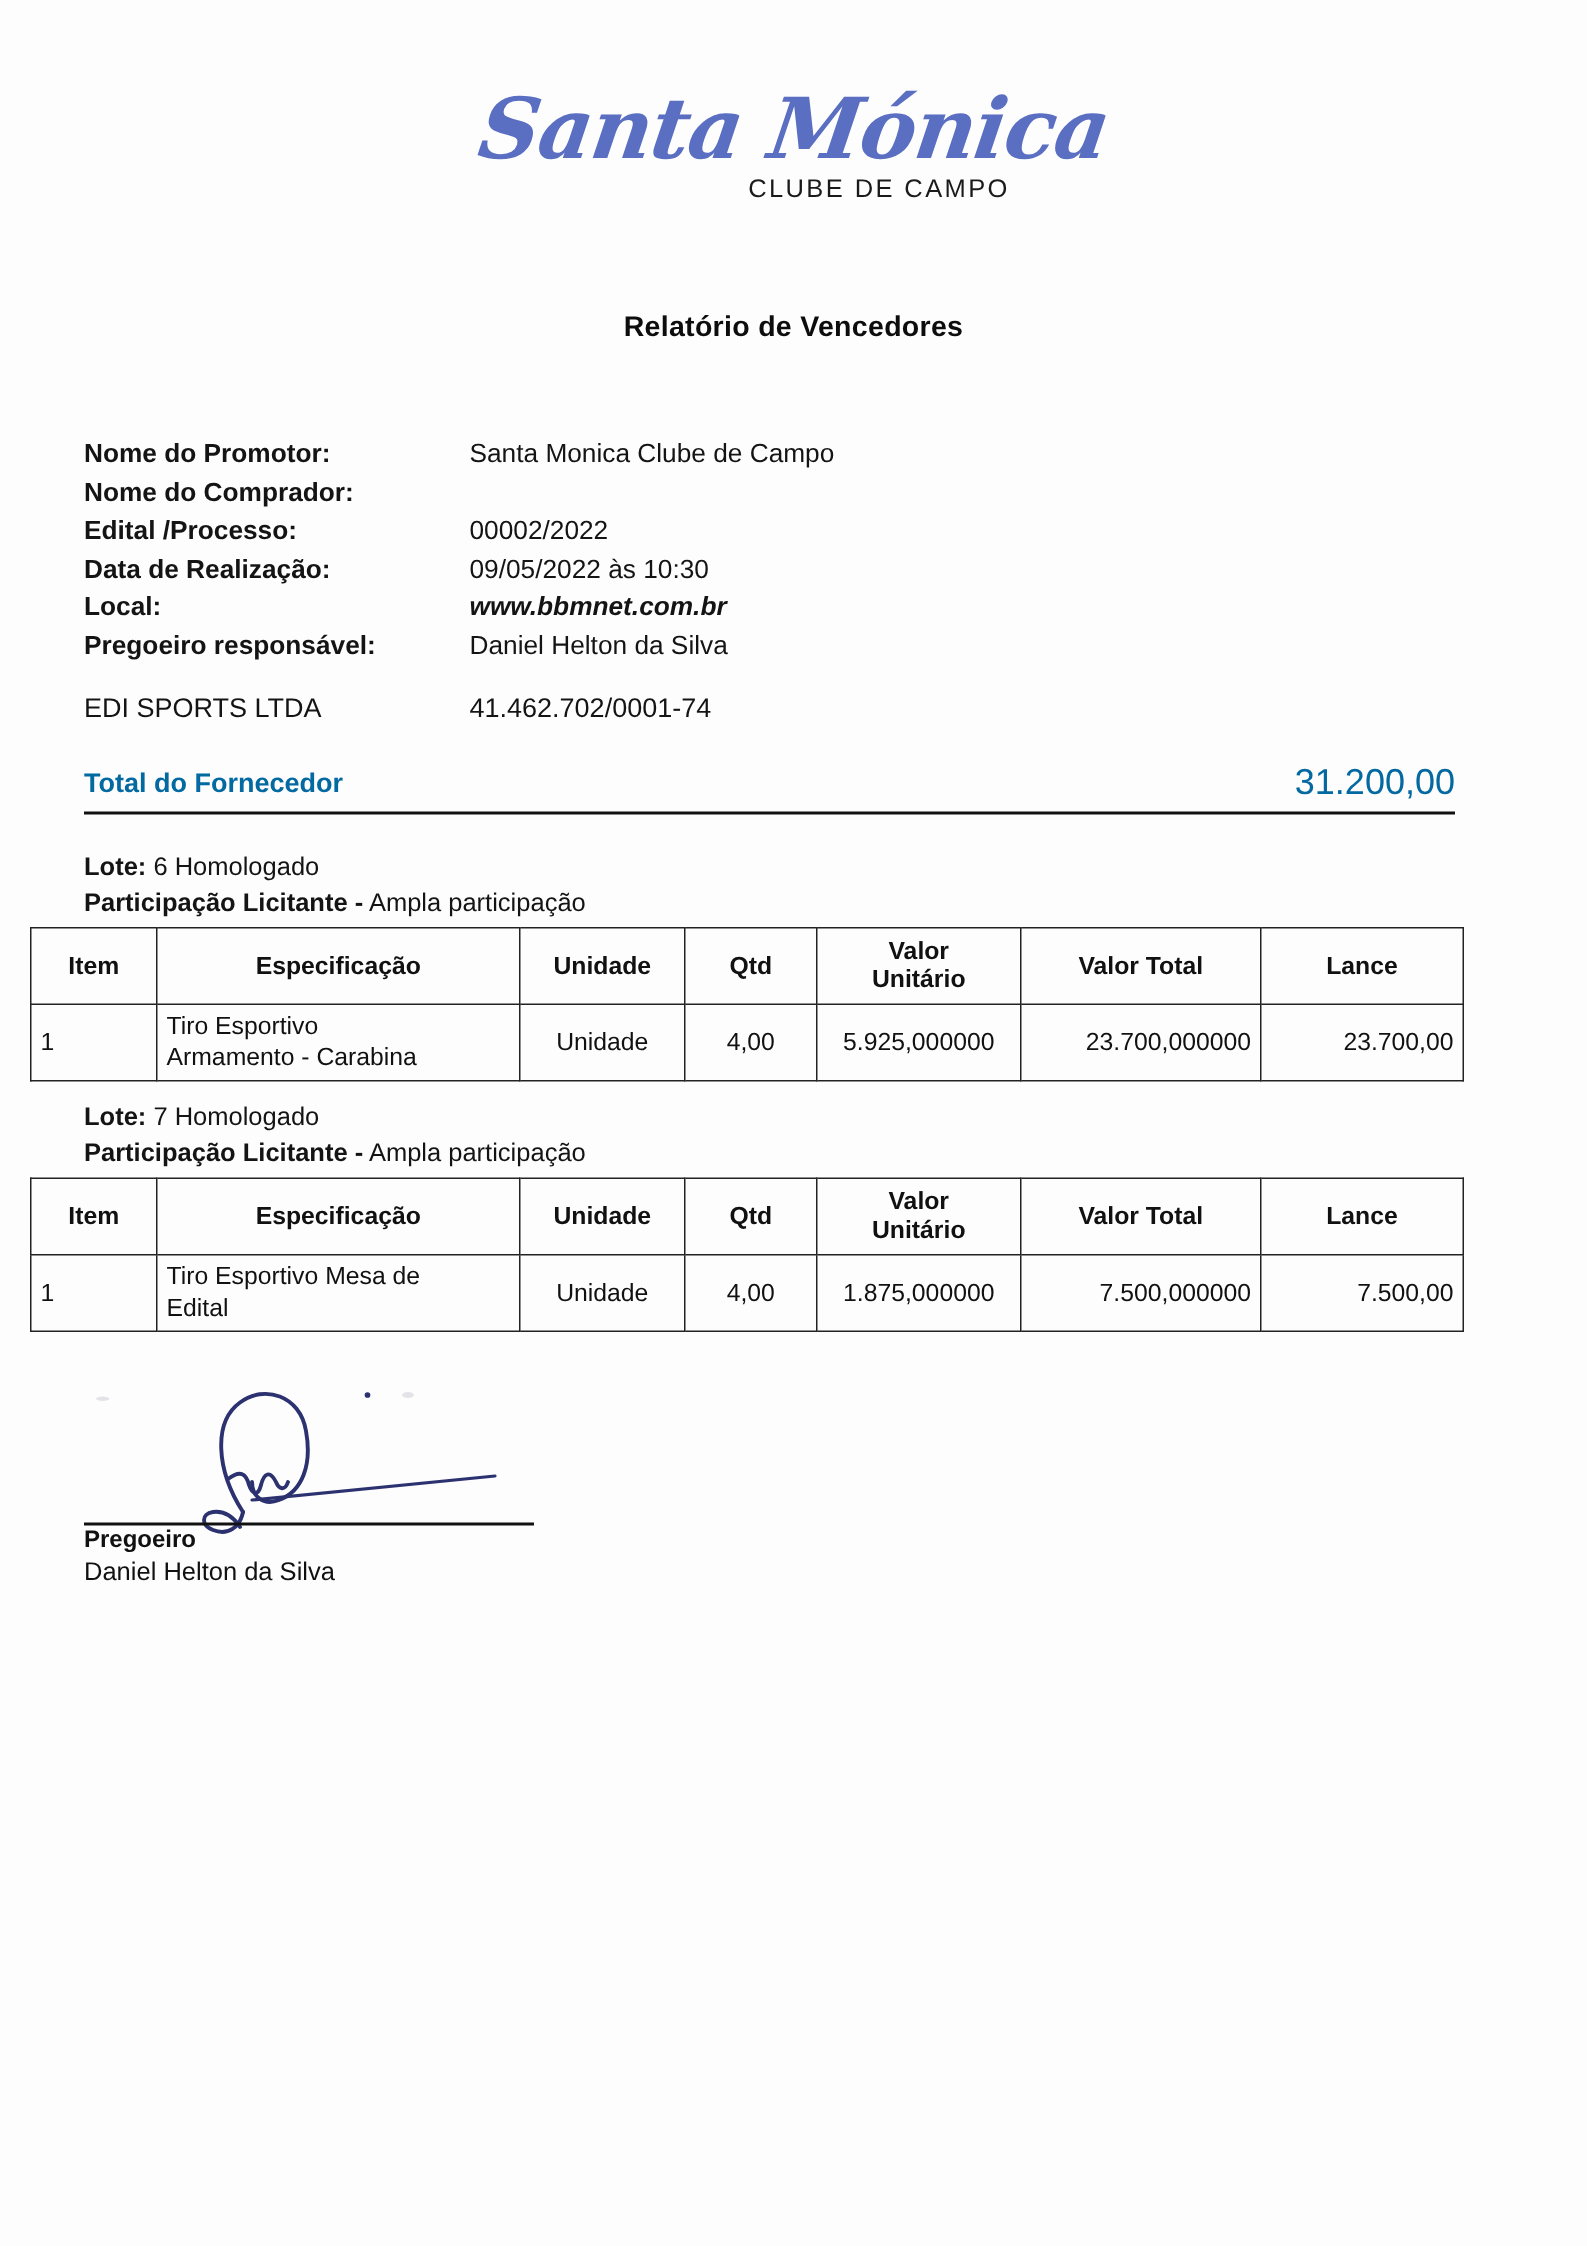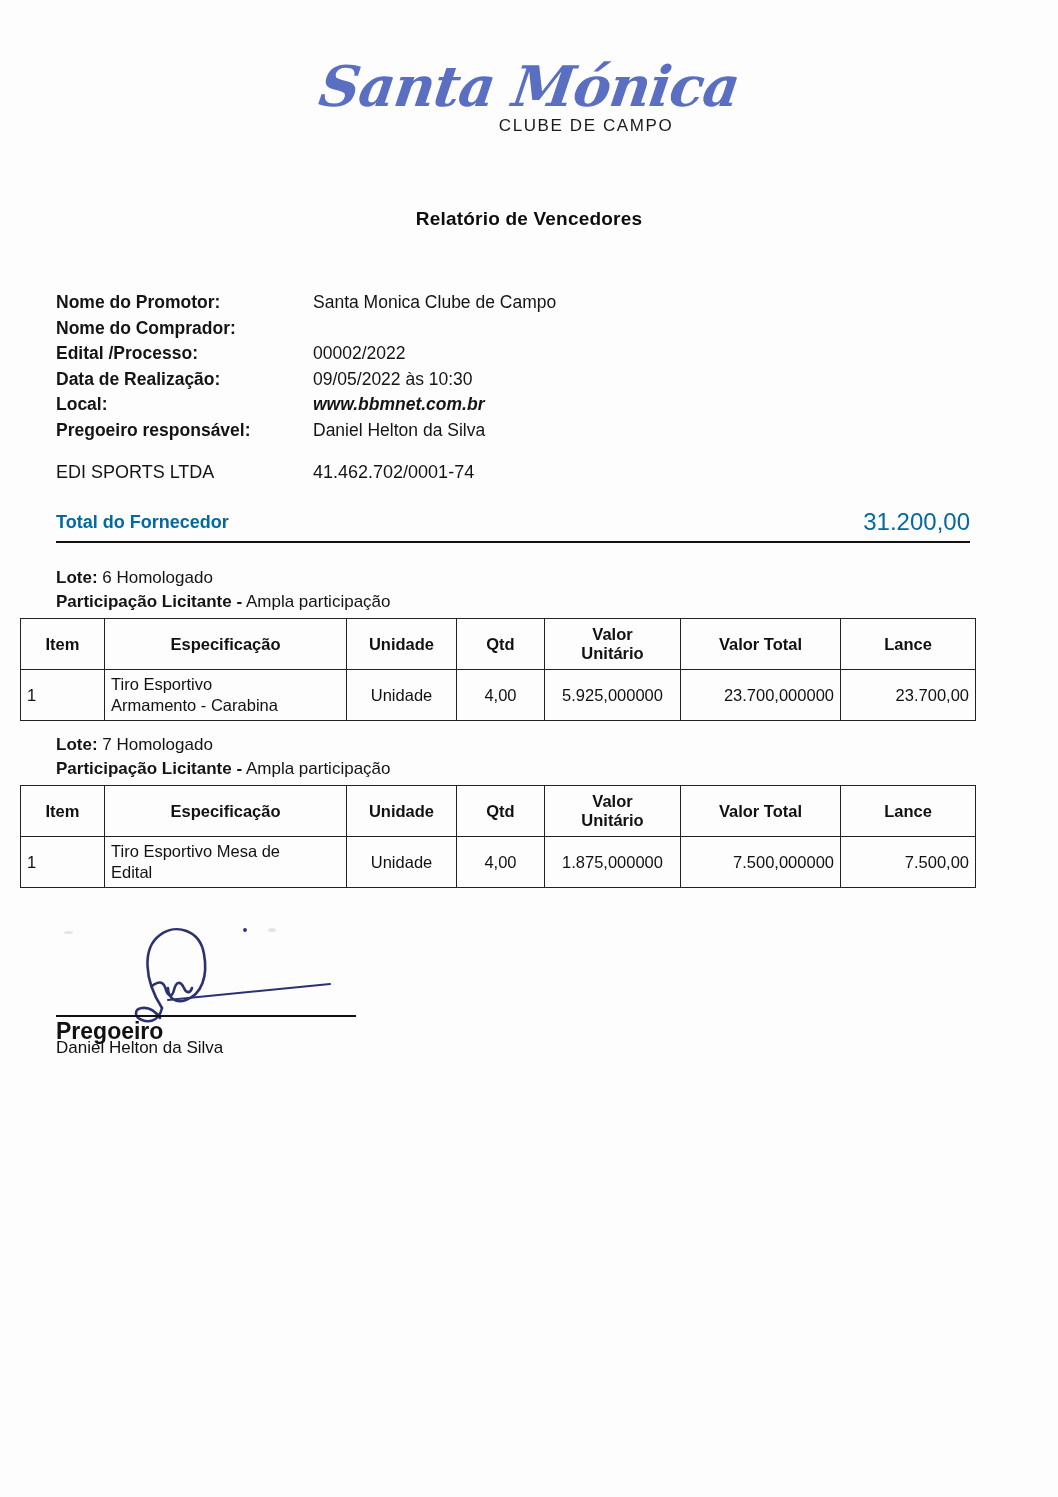--- a/index.html
+++ b/index.html
@@ -178,21 +178,21 @@
     position: absolute;
     left: 0;
     top: 90px;
     width: 300px;
     border-top: 2.2px solid #111111;
   }
   .sig-role {
     position: absolute;
     left: 0;
     top: 93px;
-    font-size: 23px;
+    font-size: 16px;
     font-weight: bold;
     color: #111111;
   }
   .sig-name {
     position: absolute;
     left: 0;
     top: 113px;
     font-size: 17px;
     color: #111111;
   }

